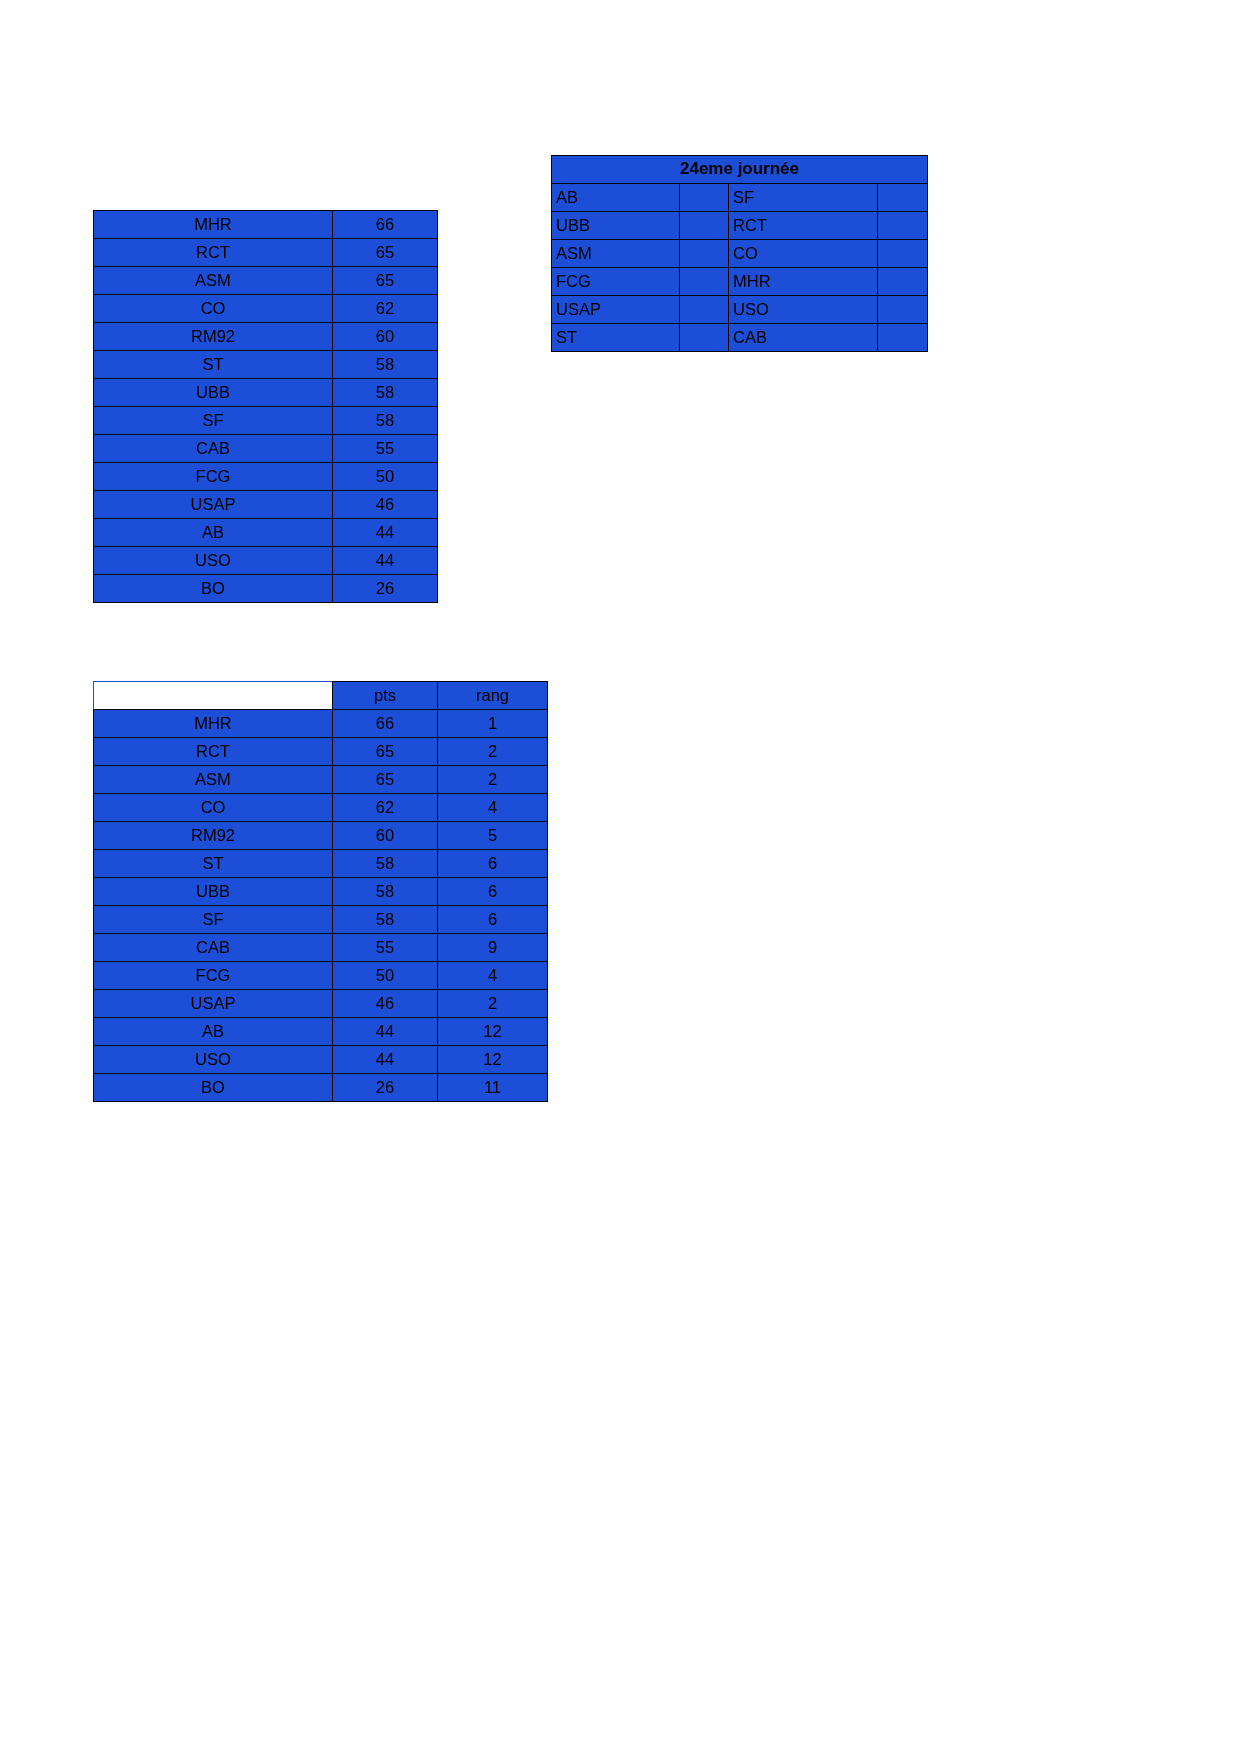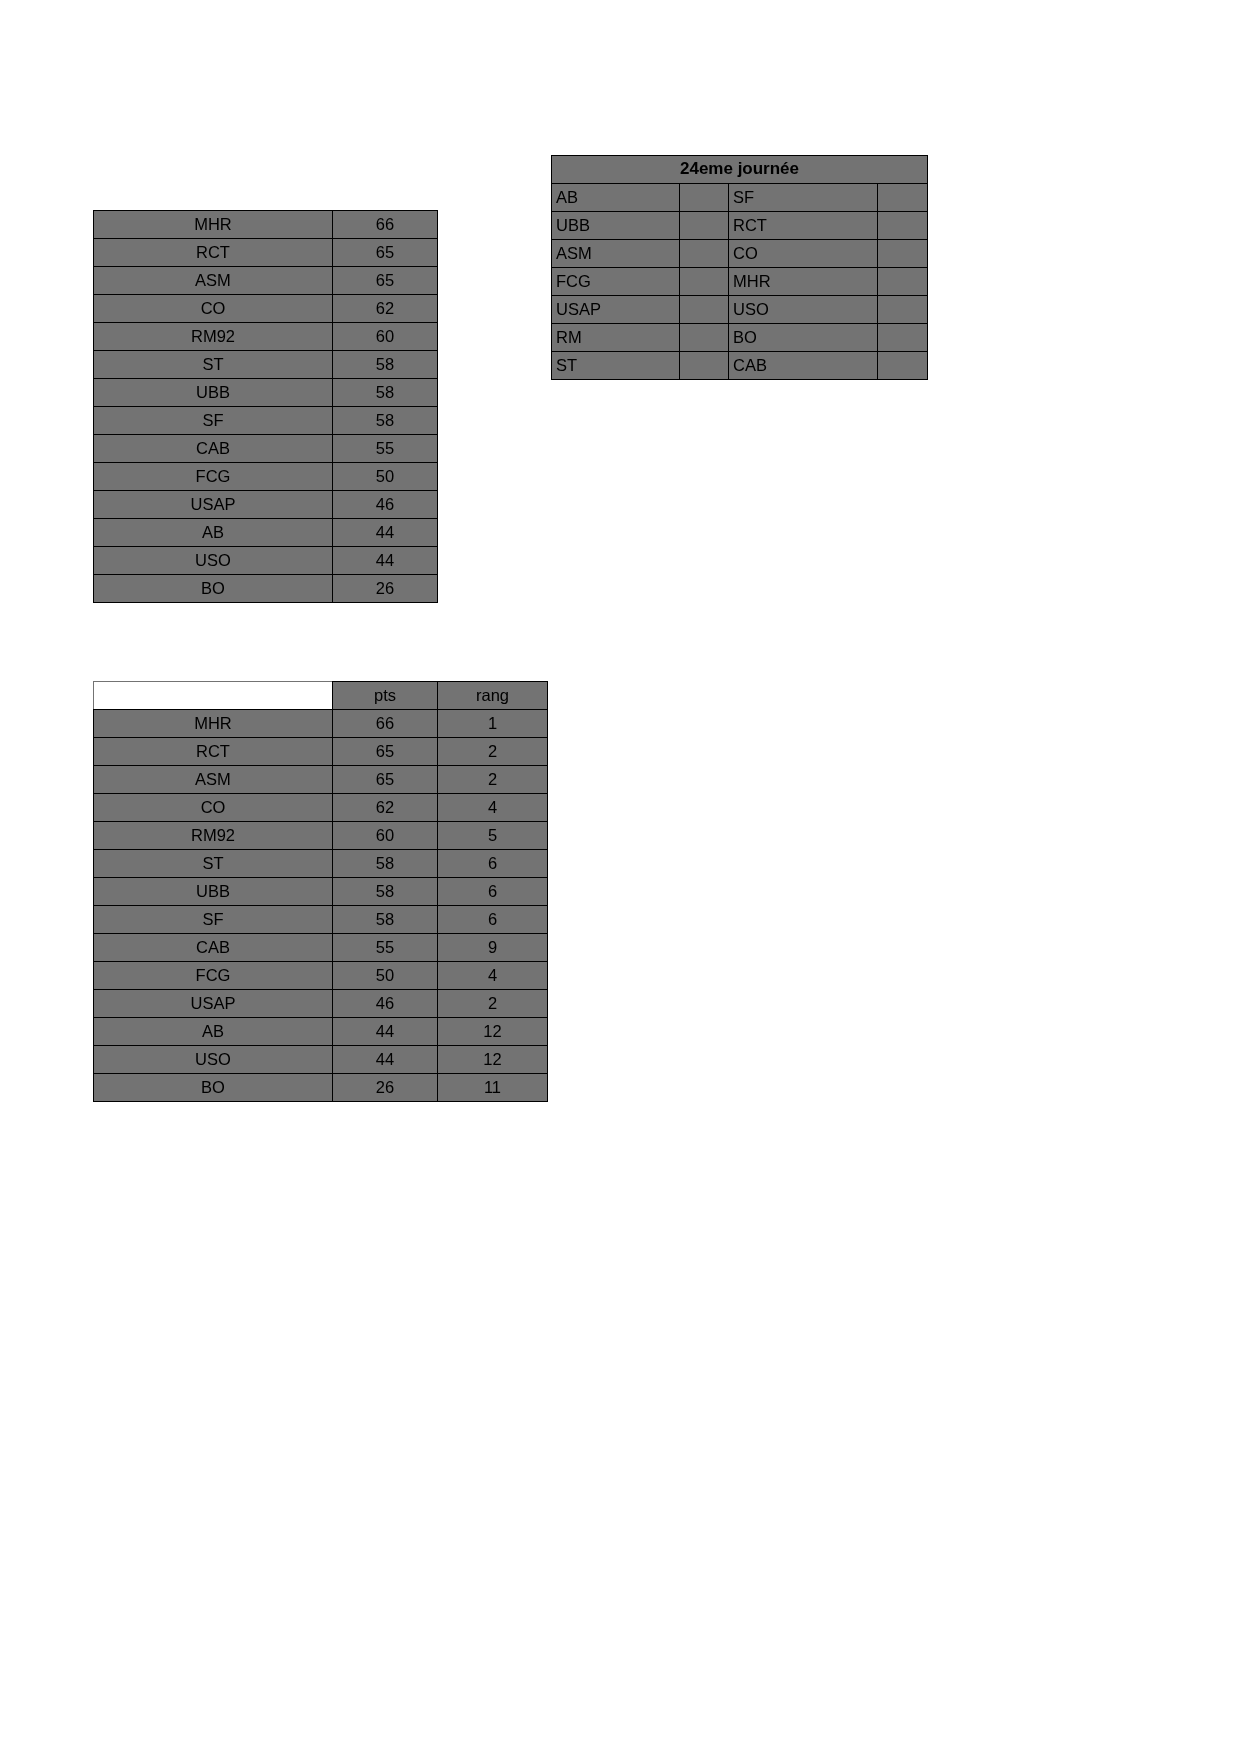--- a/index.html
+++ b/index.html
@@ -22,21 +22,21 @@
     top: 0; left: 0;
     width: 1241px;
     height: 1754px;
     background: #ffffff;
   }
 
   table.grid {
     position: absolute;
     border-collapse: collapse;
     table-layout: fixed;
-    background: #737373;
+    background: #1d4ed8;
   }
   table.grid td,
   table.grid th {
     border: 1.5px solid #000000;
     font-weight: normal;
     font-size: 16.5px;
     line-height: 1.1;
     padding: 0 6px;
     height: 28px;
     box-sizing: border-box;
@@ -214,26 +214,20 @@
         <td>MHR</td>
         <td></td>
       </tr>
       <tr>
         <td>USAP</td>
         <td></td>
         <td>USO</td>
         <td></td>
       </tr>
       <tr>
-        <td>RM</td>
-        <td></td>
-        <td>BO</td>
-        <td></td>
-      </tr>
-      <tr>
         <td>ST</td>
         <td></td>
         <td>CAB</td>
         <td></td>
       </tr>
     </tbody>
   </table>
 
 
   <table class="grid" id="table-standings-rank">

